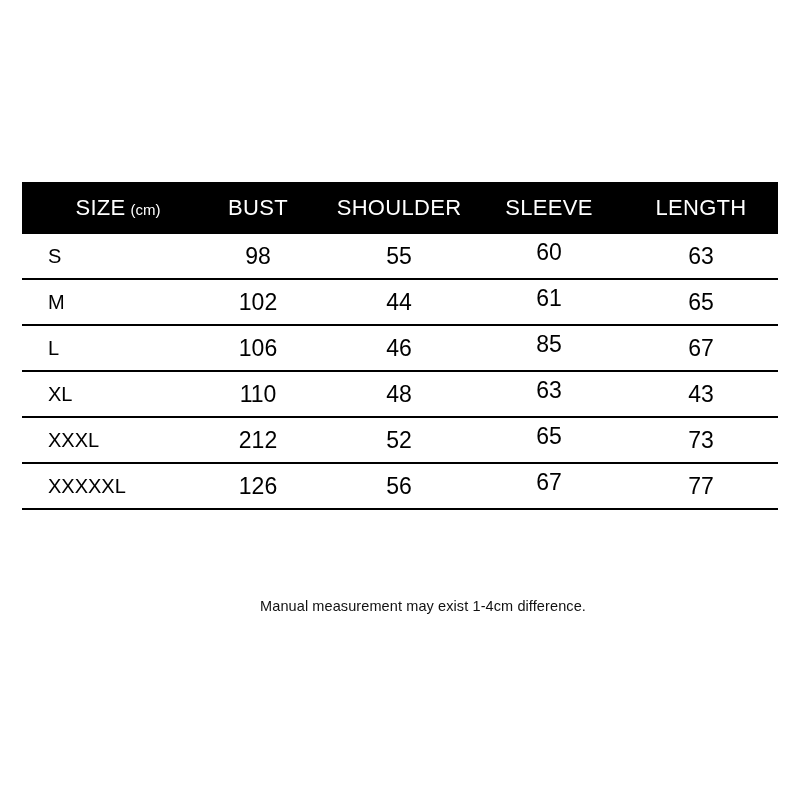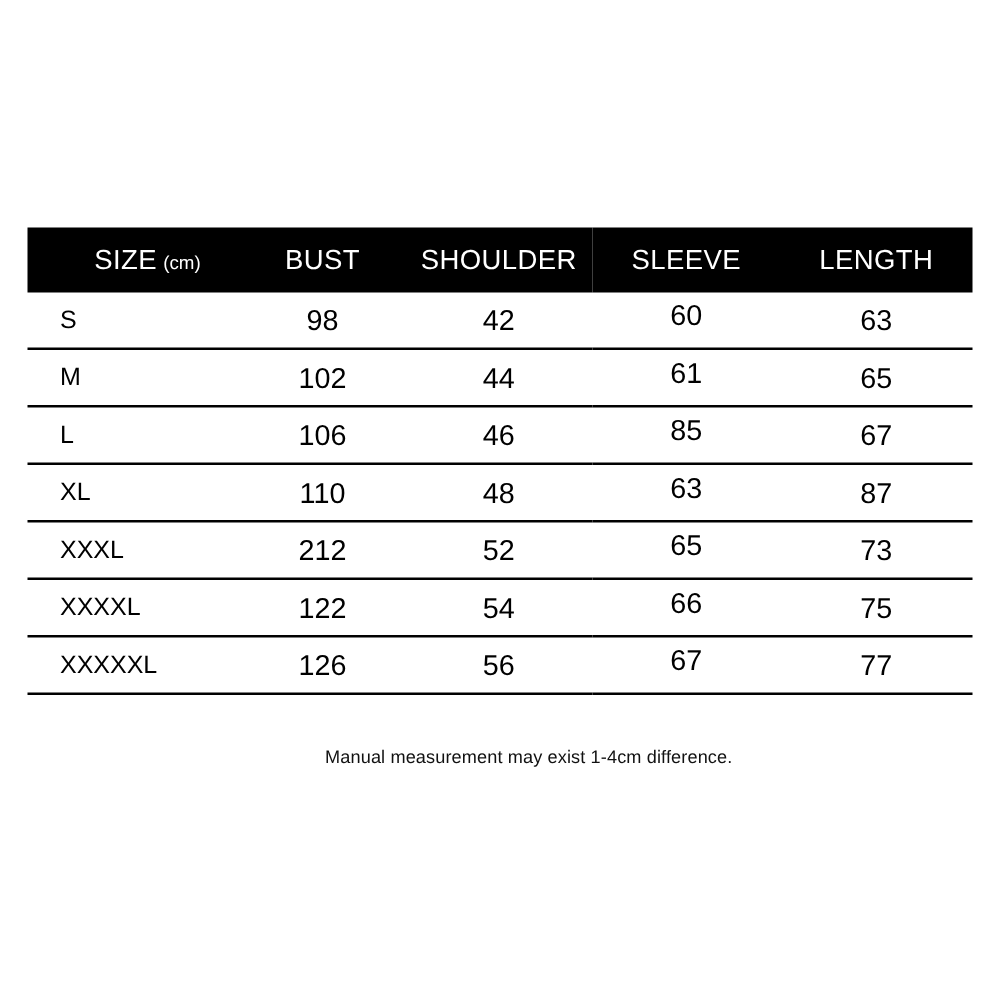--- a/index.html
+++ b/index.html
@@ -113,21 +113,21 @@
           <th>BUST</th>
           <th>SHOULDER</th>
           <th>SLEEVE</th>
           <th>LENGTH</th>
         </tr>
       </thead>
       <tbody>
         <tr class="data-row">
           <td class="size-cell">S</td>
           <td>98</td>
-          <td>42</td>
+          <td>55</td>
           <td class="nudge-up">60</td>
           <td>63</td>
         </tr>
         <tr class="data-row">
           <td class="size-cell">M</td>
           <td>102</td>
           <td>44</td>
           <td class="nudge-up">61</td>
           <td>65</td>
         </tr>
@@ -136,35 +136,28 @@
           <td>106</td>
           <td>46</td>
           <td class="nudge-up">85</td>
           <td>67</td>
         </tr>
         <tr class="data-row">
           <td class="size-cell">XL</td>
           <td>110</td>
           <td>48</td>
           <td class="nudge-up">63</td>
-          <td>87</td>
+          <td>43</td>
         </tr>
         <tr class="data-row">
           <td class="size-cell">XXXL</td>
           <td>212</td>
           <td>52</td>
           <td class="nudge-up">65</td>
           <td>73</td>
-        </tr>
-        <tr class="data-row">
-          <td class="size-cell">XXXXL</td>
-          <td>122</td>
-          <td>54</td>
-          <td class="nudge-up">66</td>
-          <td>75</td>
         </tr>
         <tr class="data-row">
           <td class="size-cell">XXXXXL</td>
           <td>126</td>
           <td>56</td>
           <td class="nudge-up">67</td>
           <td>77</td>
         </tr>
       </tbody>
     </table>

